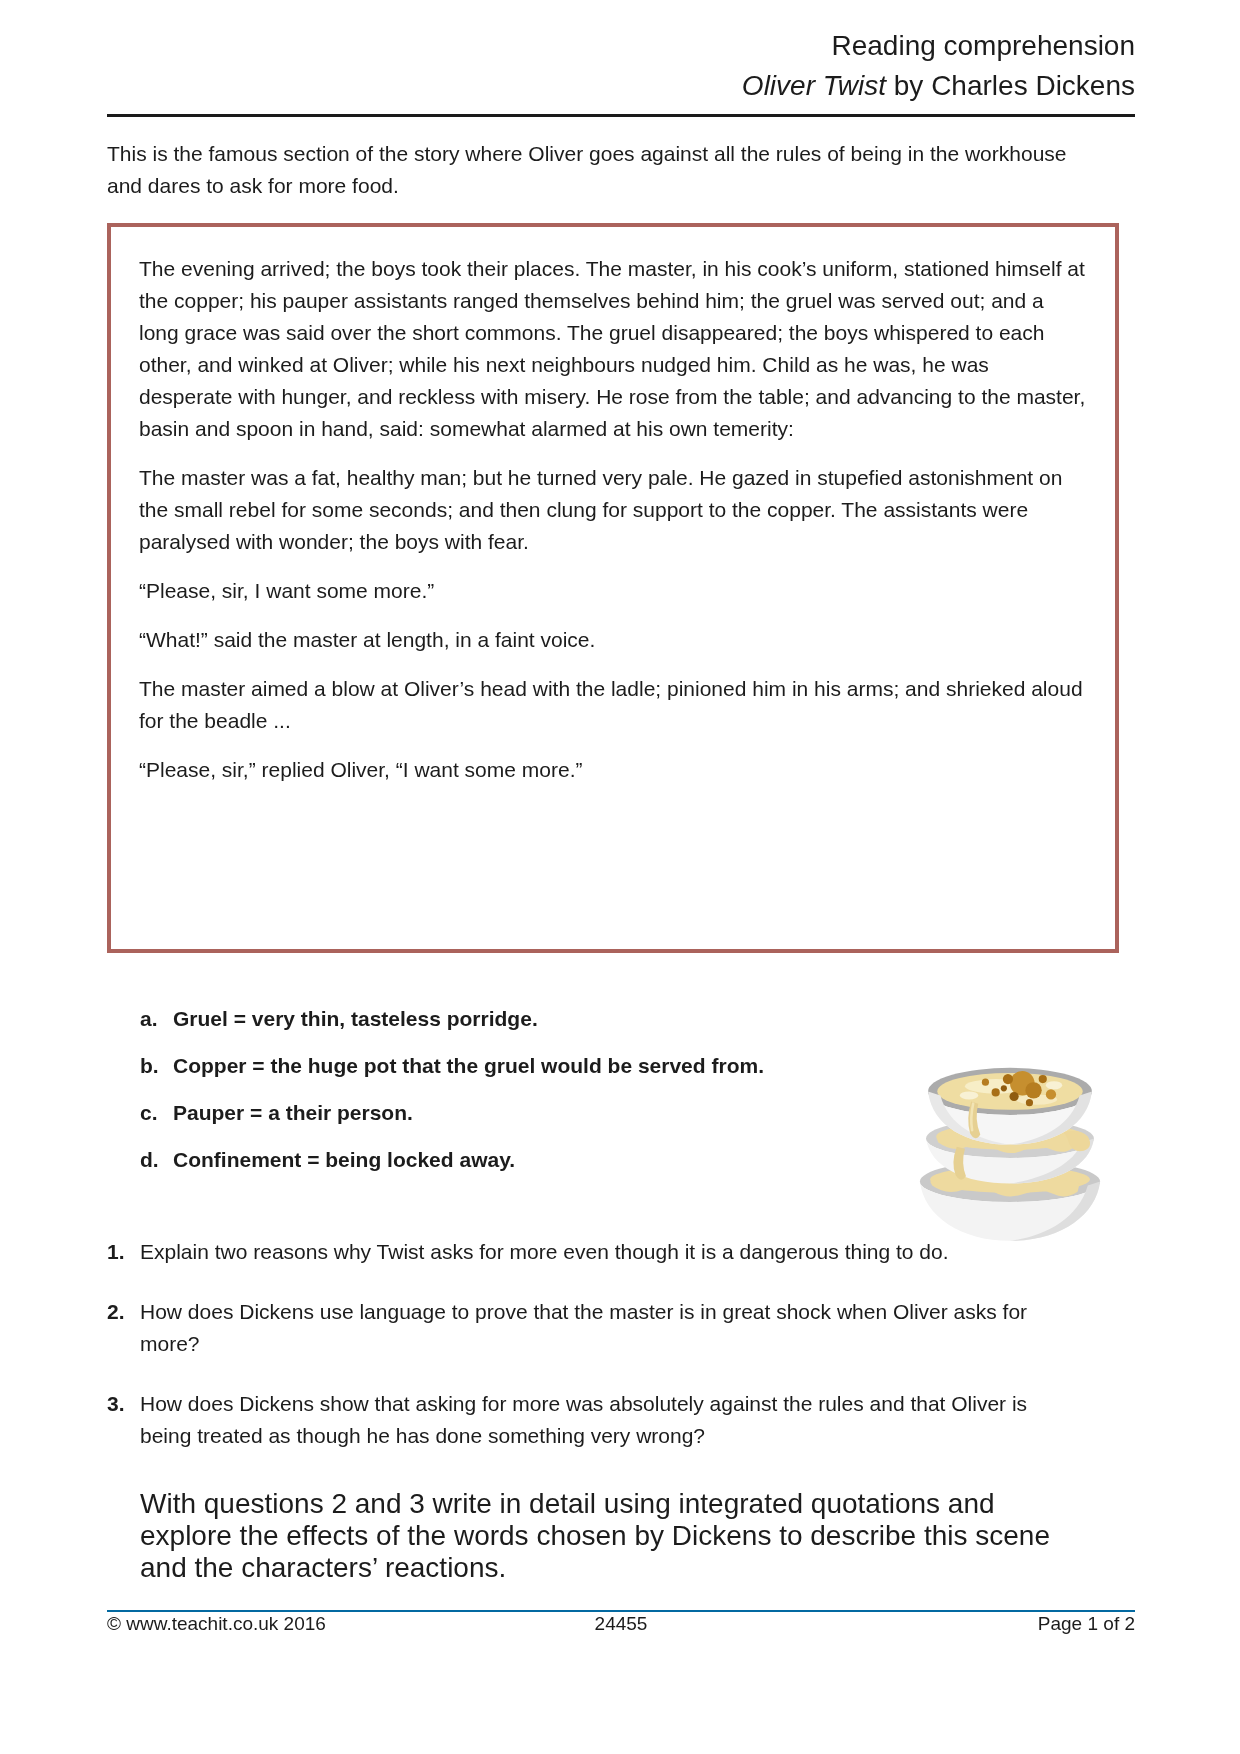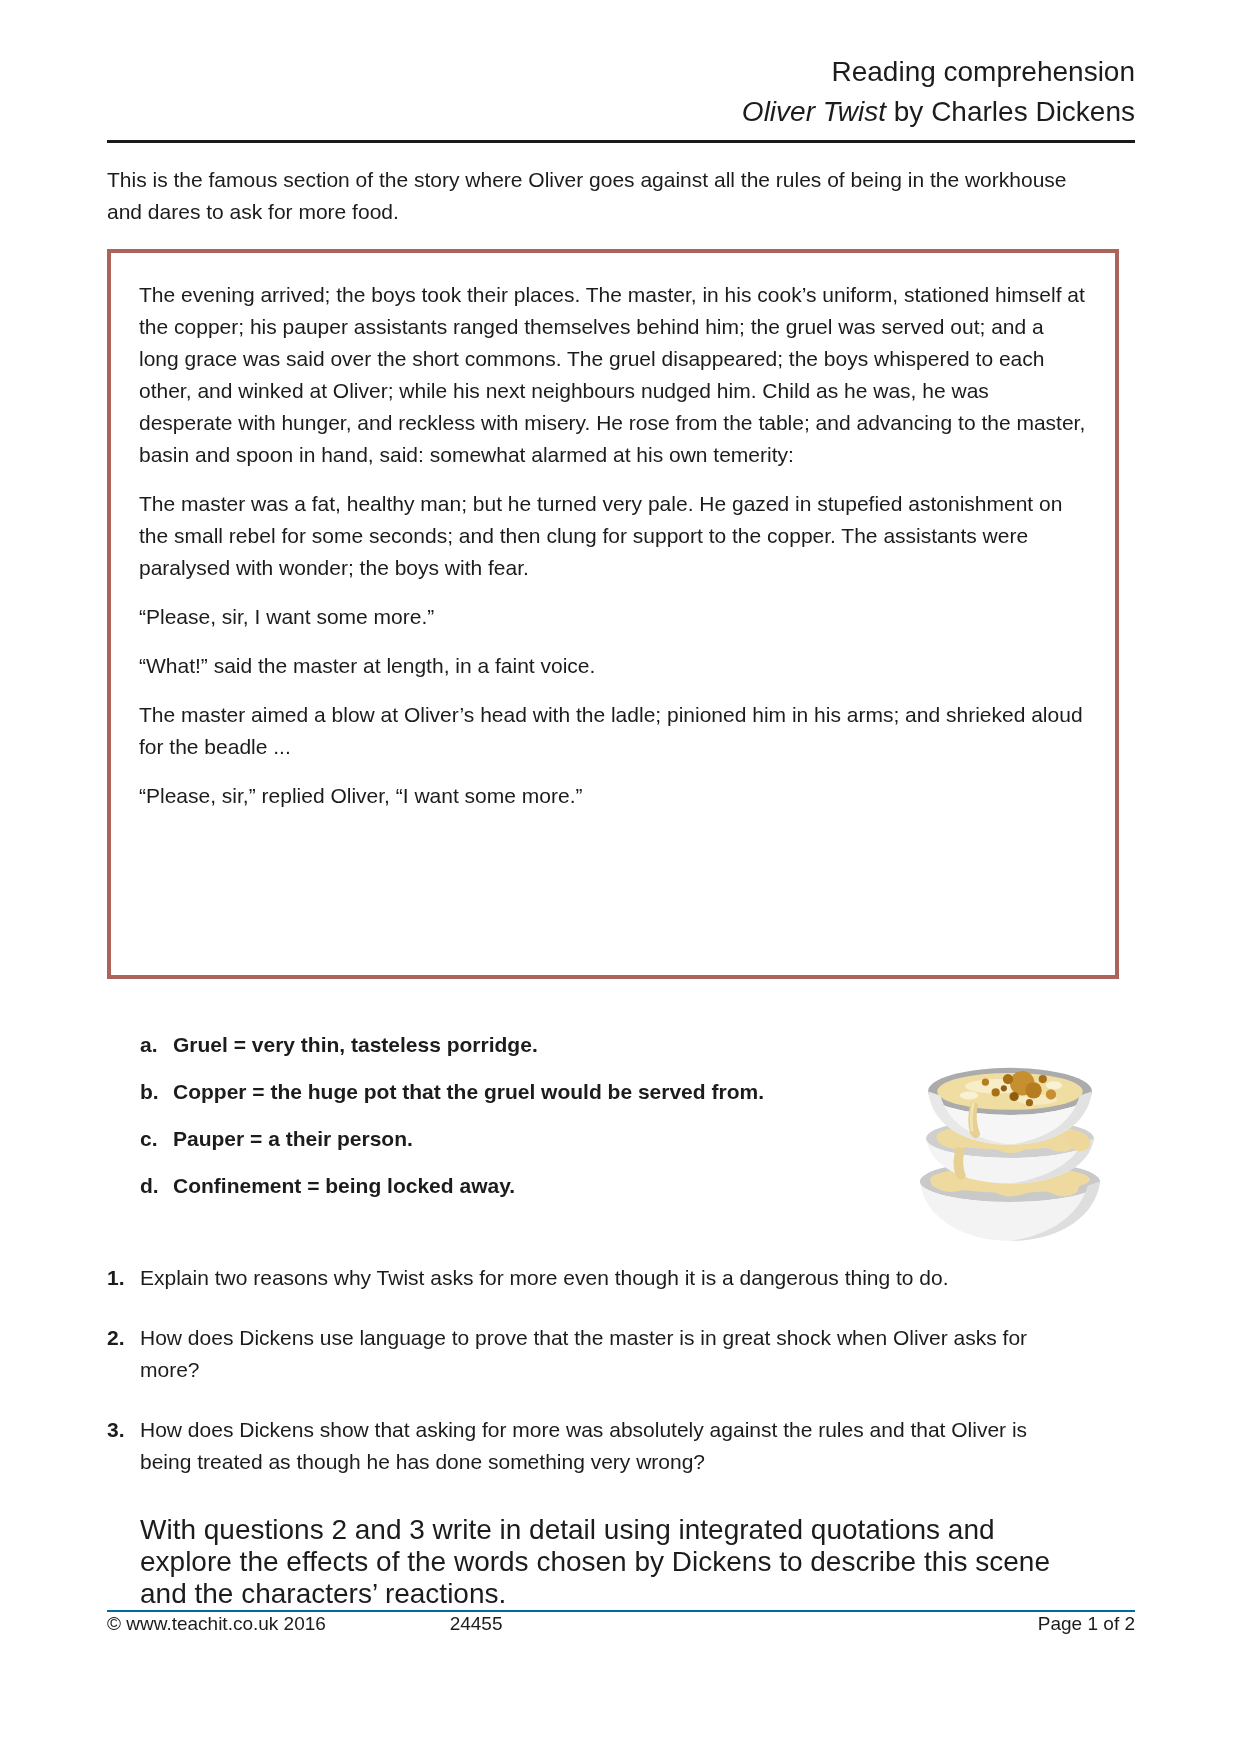--- a/index.html
+++ b/index.html
@@ -12,21 +12,21 @@
     font-family: "Liberation Sans", sans-serif;
     overflow: hidden;
   }
   .content {
     position: absolute;
     left: 107px;
     top: 0;
     width: 1028px;
   }
   
-  .doc-header { padding-top: 52px; text-align: right; }
+  .doc-header { padding-top: 26px; text-align: right; }
   .doc-title   { font-size: 28px; line-height: 40px; }
   .doc-subtitle{ font-size: 28px; line-height: 40px; }
   .doc-subtitle .italic { font-style: italic; }
   .header-rule { border: none; border-top: 3px solid #1a1a1a; margin: 8px 0 0 0; }
 
   
   .intro { font-size: 21px; line-height: 32px; width: 990px; }
 
   
   .extract-box {
@@ -61,21 +61,21 @@
     left: 0;
     top: 1610px;
     width: 1028px;
     border-top: 2px solid #0369a1;
     padding-top: 1px;
     display: flex;
     font-size: 19px;
     color: #1c1c1c;
   }
   .f-left { flex: 1; text-align: left; }
-  .f-center { flex: 1; text-align: left; }
+  .f-center { flex: 1; text-align: center; }
   .f-right { flex: 1; text-align: right; }
 </style>
 </head>
 <body>
 
 <div class="page">
   <div class="content">
 
     <div class="doc-header">
       <div class="doc-title">Reading comprehension</div>

